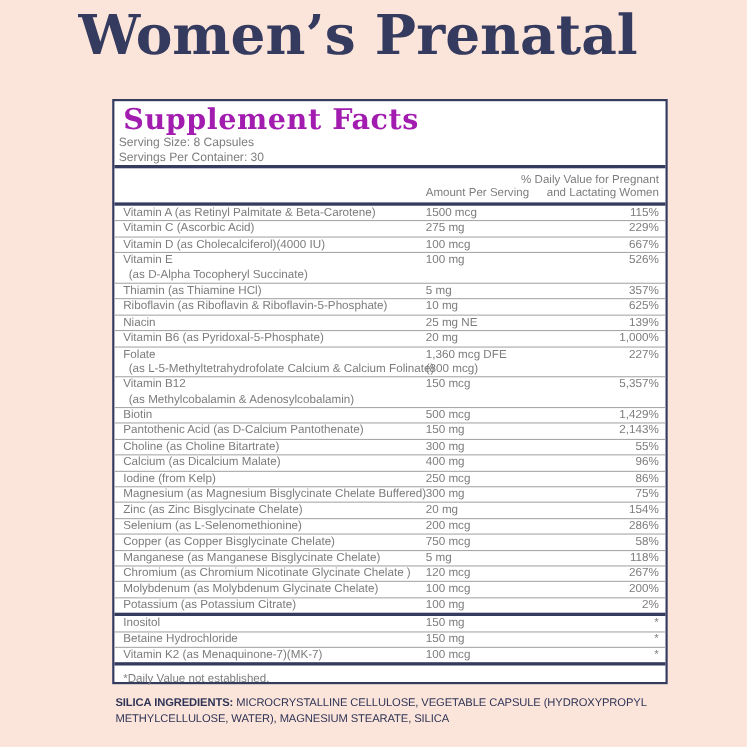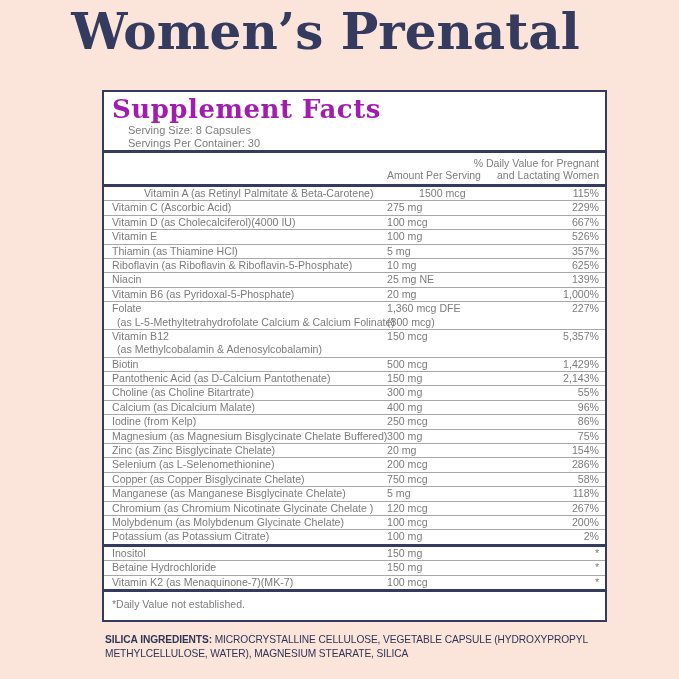--- a/index.html
+++ b/index.html
@@ -33,41 +33,41 @@
     color:#a21caf;
     font-size:26px;
     line-height:30px;
     margin:2px 8px 0 8px;
     letter-spacing:0.5px;
   }
   .serving-line {
     color:#7d7d7d;
     font-size:11px;
     line-height:13px;
-    margin:0 24px;
+    margin:0 4px;
   }
   .thickbar { height:3px; background:#353a5f; }
   .colheader {
     position:relative;
     height:31px;
     color:#7d7d7d;
     font-size:10.5px;
   }
   .col-amount { position:absolute; left:283px; bottom:3px; }
   .col-dv {
     position:absolute; right:6px; bottom:3px;
     text-align:right; line-height:12px;
   }
   .row {
     position:relative;
     border-top:1px solid #a8a8a8;
     color:#7c7c7c;
     font-size:10.6px;
   }
-  .row.first { border-top:none;padding-left:32px; }
+  .row.first { border-top:none; }
   .row.sec { border-top:3px solid #353a5f; }
   .line { position:relative; height:13.4px; line-height:13.4px; }
   .nm  { position:absolute; left:8px;  white-space:nowrap; }
   .nm.sub { left:13px; }
   .amt { position:absolute; left:283px; white-space:nowrap; }
   .dv  { position:absolute; right:6px; }
   .footnote {
     border-top:3px solid #353a5f;
     color:#7d7d7d;
     font-size:10.5px;
@@ -123,20 +123,23 @@
           <span class="amt">100 mcg</span>
           <span class="dv">667%</span>
         </div>
       </div>
       <div class="row">
         <div class="line">
           <span class="nm">Vitamin E</span>
           <span class="amt">100 mg</span>
           <span class="dv">526%</span>
         </div>
+        <div class="line">
+          <span class="nm sub">(as D-Alpha Tocopheryl Succinate)</span>
+        </div>
       </div>
       <div class="row">
         <div class="line">
           <span class="nm">Thiamin (as Thiamine HCl)</span>
           <span class="amt">5 mg</span>
           <span class="dv">357%</span>
         </div>
       </div>
       <div class="row">
         <div class="line">

